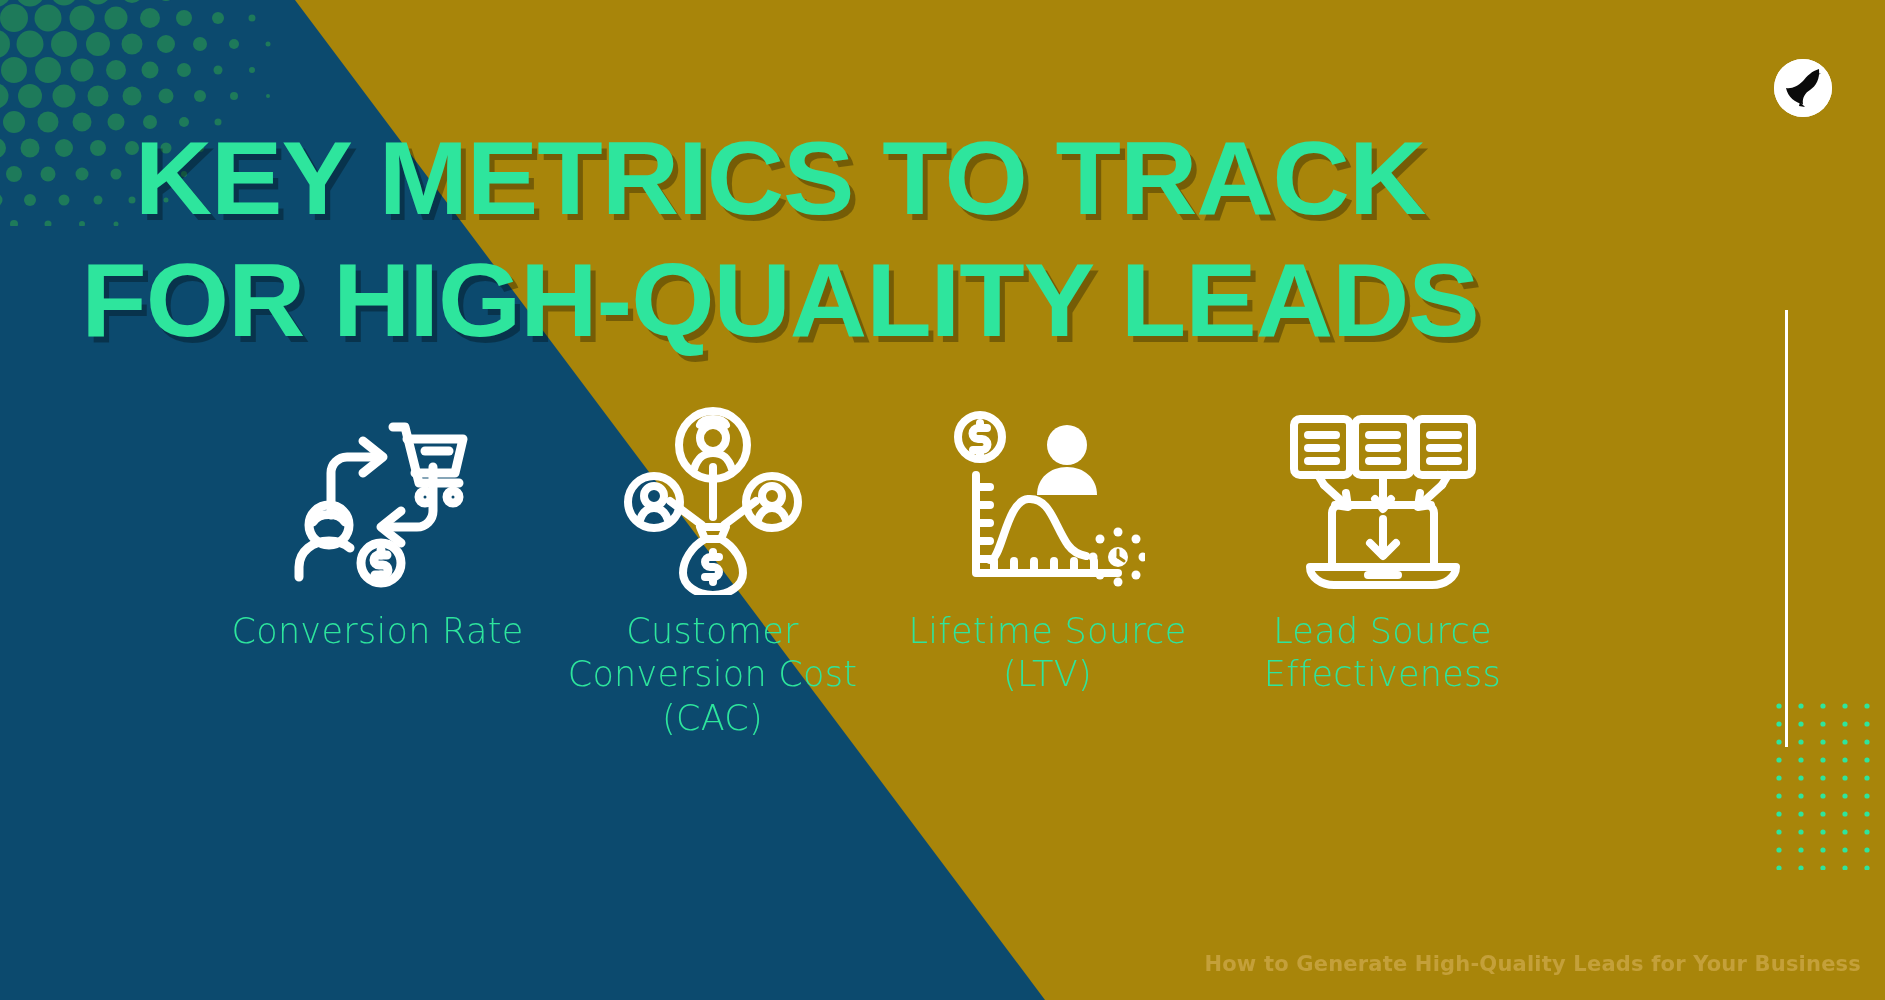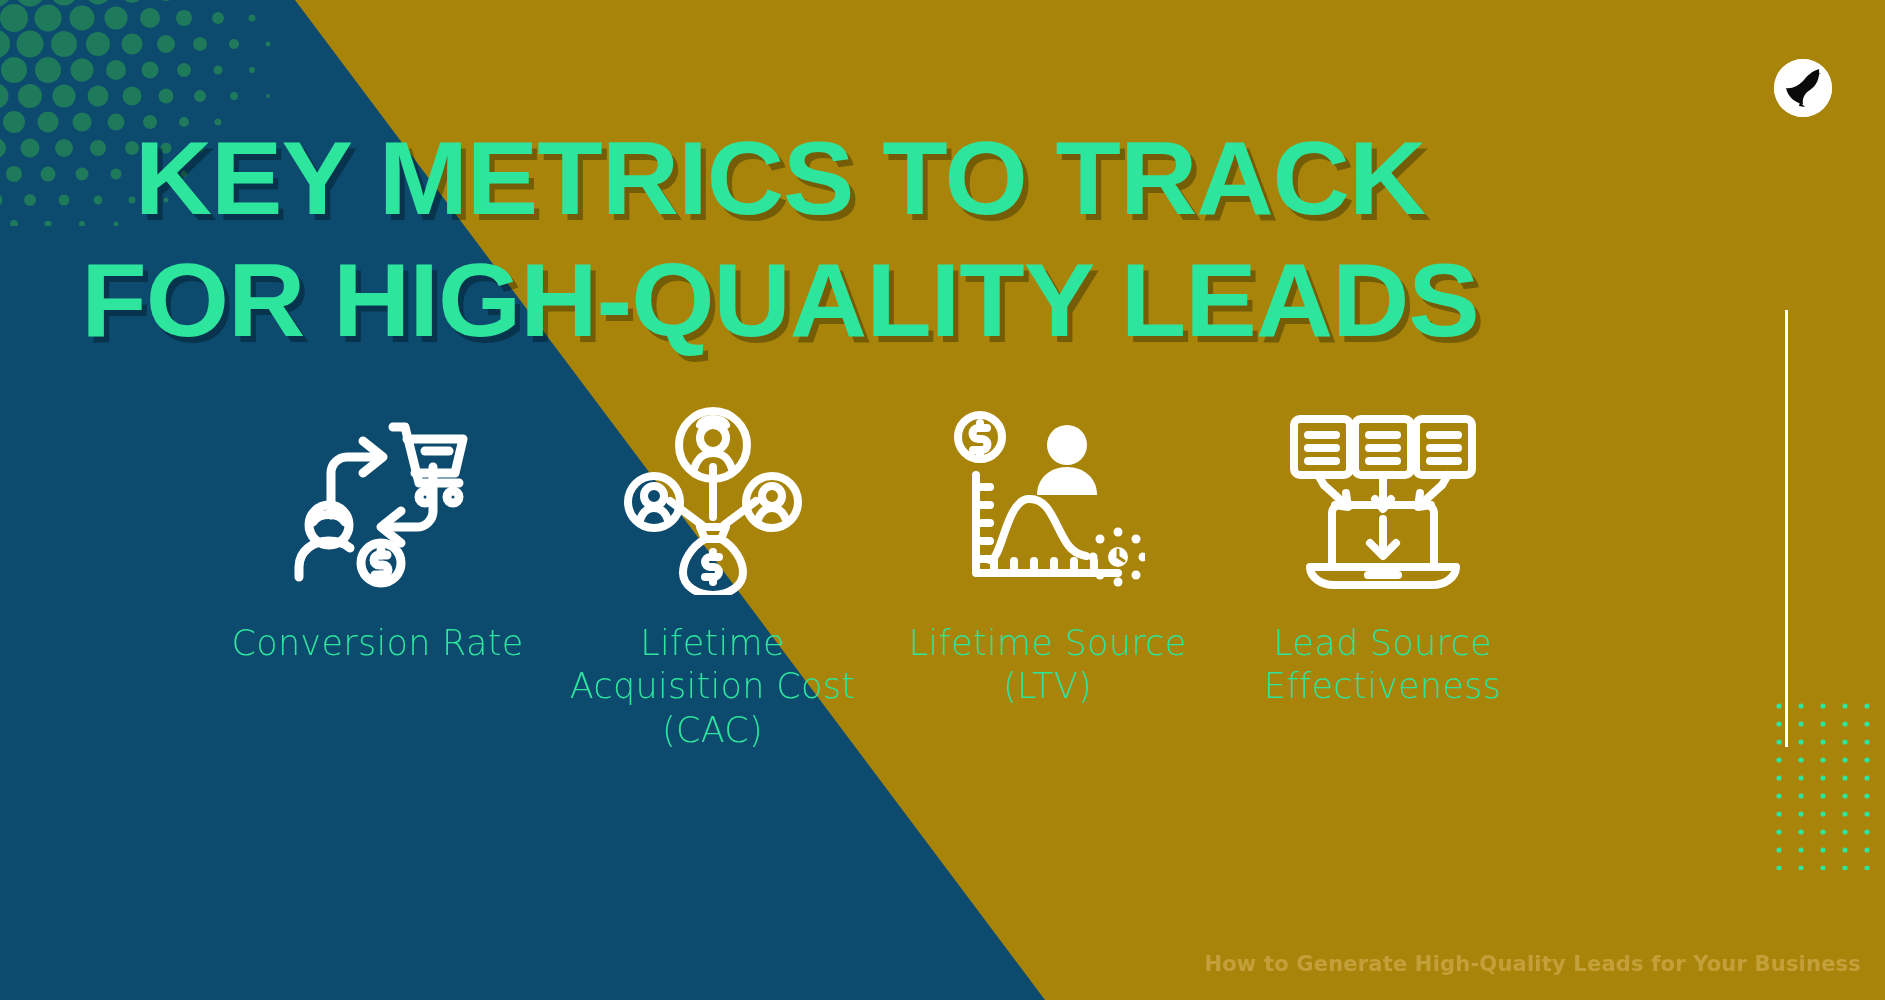--- a/index.html
+++ b/index.html
@@ -39,21 +39,21 @@
     text-shadow:5px 6px 0 rgba(0,0,0,0.30);
     white-space:nowrap;
   }
 
   
   .metrics{position:absolute;left:210px;top:400px;width:1340px;display:flex;z-index:5;}
   .metric{flex:1;display:flex;flex-direction:column;align-items:center;}
   .metric-icon{height:200px;display:flex;align-items:center;justify-content:center;}
   .metric-icon svg{display:block;}
   .metric-label{
-    margin-top:22px;
+    margin-top:10px;
     font-family:"DejaVu Sans",sans-serif;
     font-weight:300;
     font-size:35px;
     line-height:1.24;
     color:#2EE59D;
     text-align:center;
     max-width:300px;
     letter-spacing:0.3px;
   }
   .m1 .metric-label{max-width:340px;}
@@ -292,21 +292,21 @@
           <circle cx="154" cy="91" r="10"></circle>
           <path d="M140 115 c3 -9 8 -12 14 -12 c6 0 11 3 14 12"></path>
 
           <path d="M82 122 h26 l-5 12 h-16 z"></path>
           <path d="M87 134 c-14 8 -22 22 -22 34 a30 22 0 0 0 60 0 c0 -12 -8 -26 -22 -34"></path>
           <path d="M101 152 h-9 a5 5 0 0 0 0 10 h4 a5 5 0 0 1 0 10 h-9"></path>
           <line x1="95" y1="147" x2="95" y2="152"></line>
           <line x1="95" y1="172" x2="95" y2="177"></line>
         </svg>
       </div>
-      <div class="metric-label">Lifetime Acquisition Cost (CAC)</div>
+      <div class="metric-label">Customer Conversion Cost (CAC)</div>
     </div>
 
     <div class="metric m3">
       <div class="metric-icon">
         <svg width="195" height="190" viewBox="0 0 195 190" fill="none">
           <g stroke="#ffffff" stroke-width="8" stroke-linecap="round" stroke-linejoin="round">
 
             <circle cx="30" cy="32" r="22"></circle>
             <path d="M37 23 h-9 a5.5 5.5 0 0 0 0 11 h4 a5.5 5.5 0 0 1 0 11 h-9"></path>
             <line x1="30" y1="18" x2="30" y2="23"></line>

